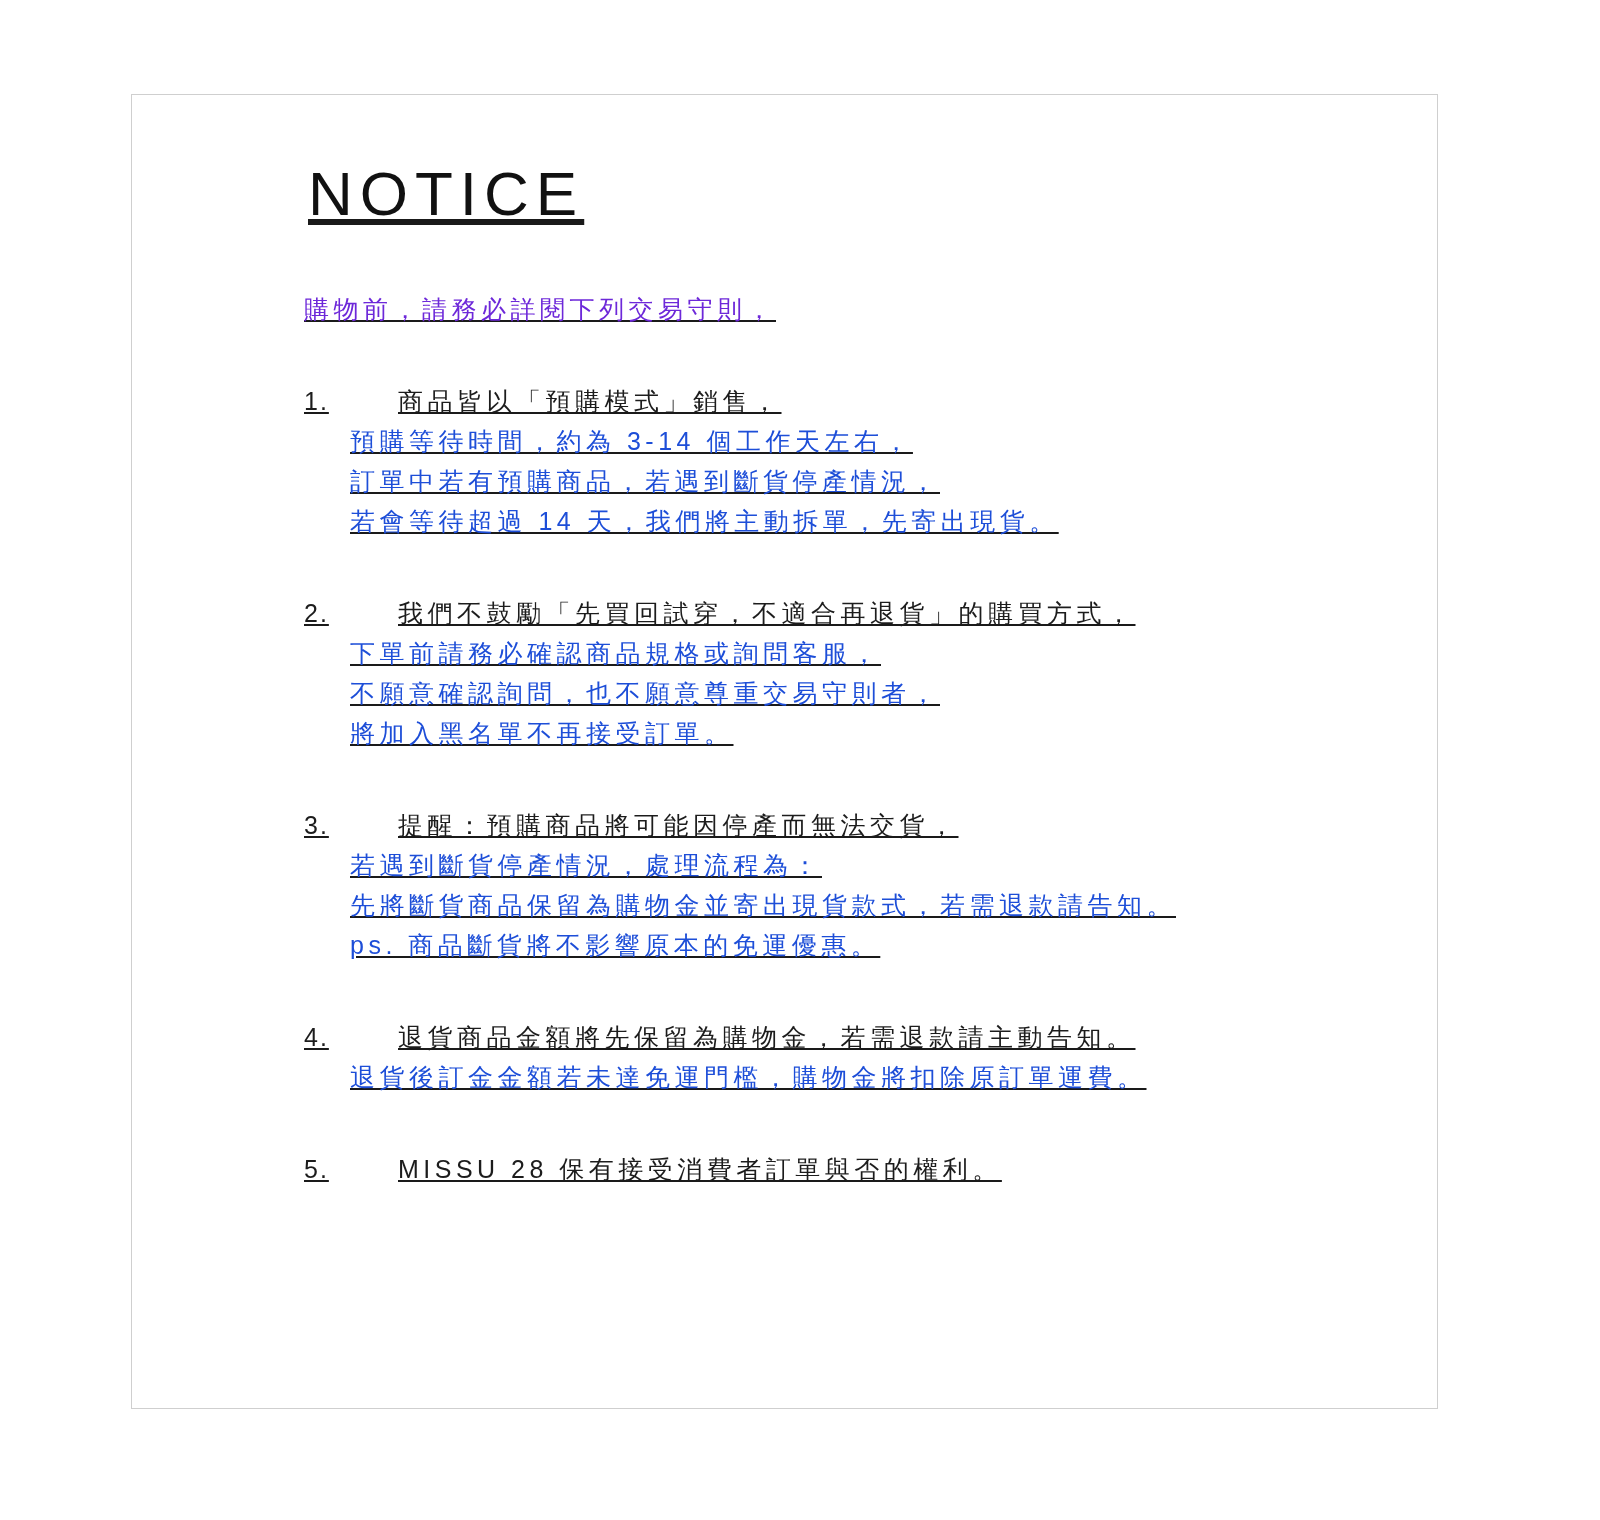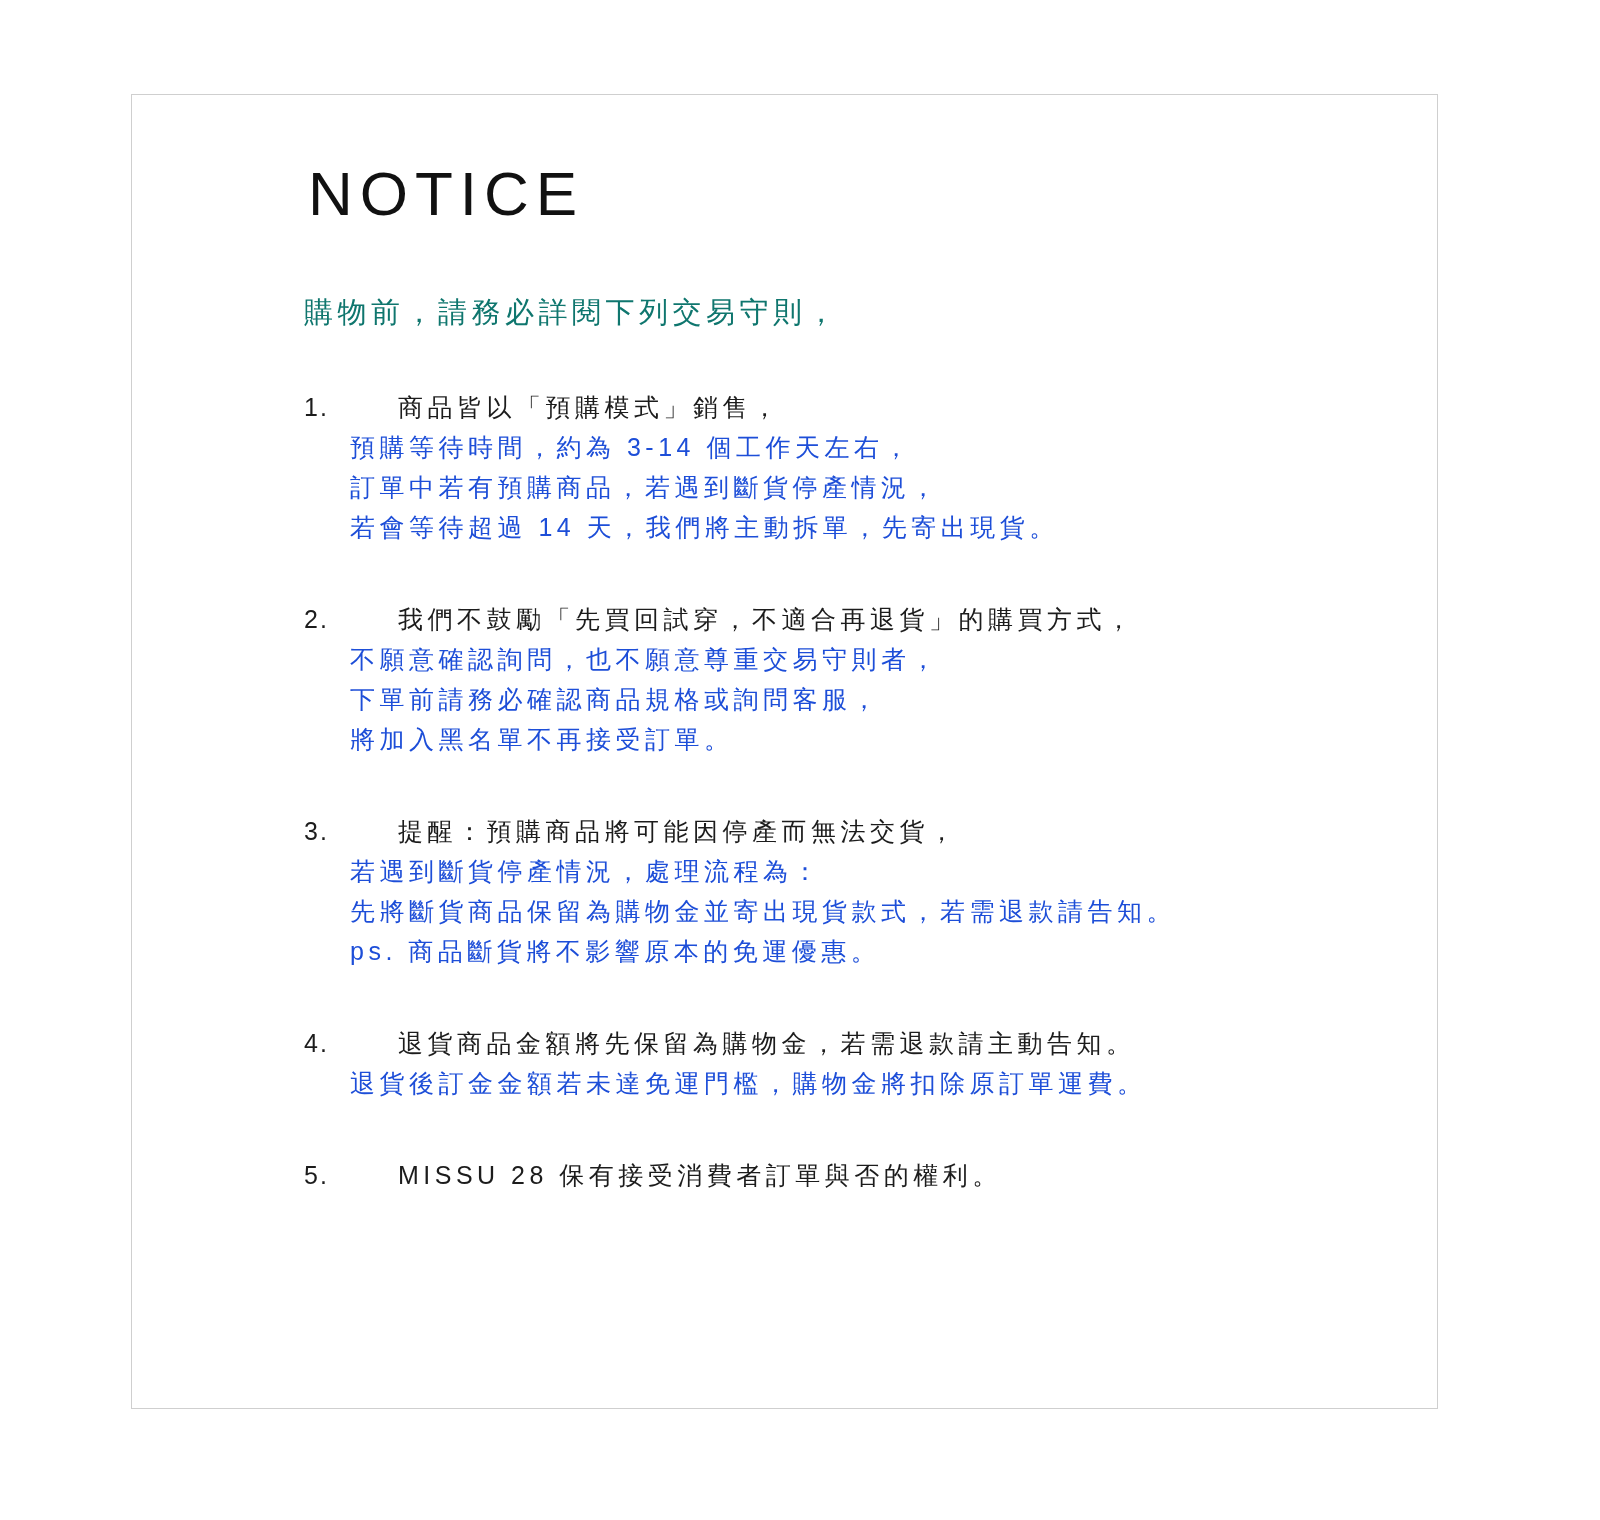--- a/index.html
+++ b/index.html
@@ -23,39 +23,40 @@
     height: 1315px;
     border: 1px solid #cfcfcf;
     box-sizing: border-box;
     background: #ffffff;
   }
   .inner {
     position: absolute;
     left: 172px;
     top: 55px;
     right: 44px;
+    text-decoration: underline;
   }
   .title {
     font-size: 62px;
     font-weight: 400;
     letter-spacing: 7px;
     color: #111111;
     line-height: 1.1;
     margin: 0 0 0 4px;
     padding-top: 10px;
   }
   .intro {
     margin-top: 62px;
   }
   .intro p {
     margin: 0 0 18px 0;
-    font-size: 29px;
+    font-size: 25px;
     letter-spacing: 4.5px;
     line-height: 1.55;
-    color: #0f766e;
+    color: #6d28d9;
   }
   .items {
     margin-top: 52px;
   }
   .item {
     margin-bottom: 52px;
     display: block;
   }
   .item:last-child {
     margin-bottom: 0;
@@ -107,22 +108,22 @@
         <div class="item-sub">預購等待時間，約為 3-14 個工作天左右，</div>
         <div class="item-sub">訂單中若有預購商品，若遇到斷貨停產情況，</div>
         <div class="item-sub">若會等待超過 14 天，我們將主動拆單，先寄出現貨。</div>
       </div>
 
       <div class="item">
         <div class="item-first-line">
           <span class="item-num">2.</span>
           <span class="item-text">我們不鼓勵「先買回試穿，不適合再退貨」的購買方式，</span>
         </div>
+        <div class="item-sub">下單前請務必確認商品規格或詢問客服，</div>
         <div class="item-sub">不願意確認詢問，也不願意尊重交易守則者，</div>
-        <div class="item-sub">下單前請務必確認商品規格或詢問客服，</div>
         <div class="item-sub">將加入黑名單不再接受訂單。</div>
       </div>
 
       <div class="item">
         <div class="item-first-line">
           <span class="item-num">3.</span>
           <span class="item-text">提醒：預購商品將可能因停產而無法交貨，</span>
         </div>
         <div class="item-sub">若遇到斷貨停產情況，處理流程為：</div>
         <div class="item-sub">先將斷貨商品保留為購物金並寄出現貨款式，若需退款請告知。</div>

